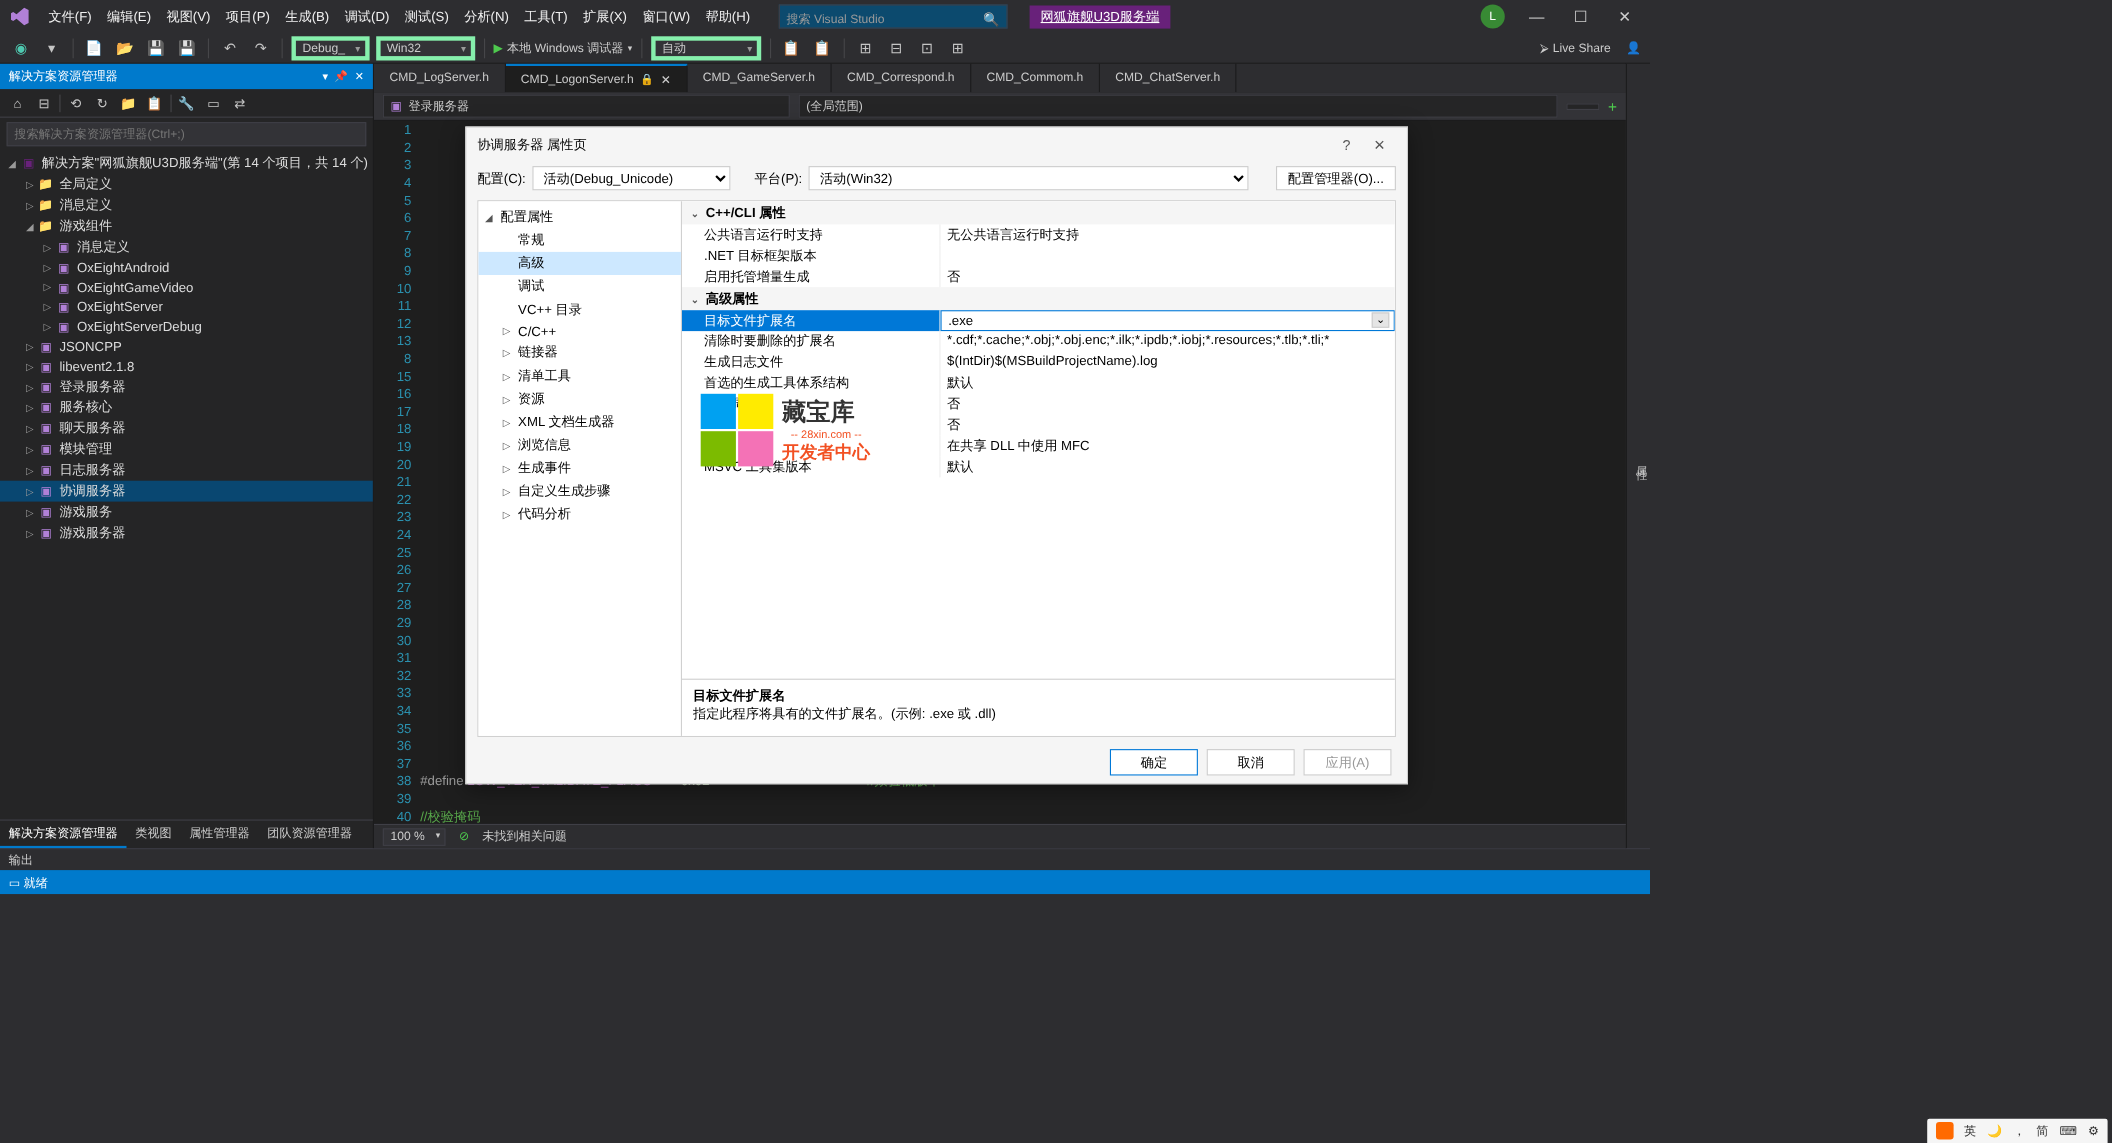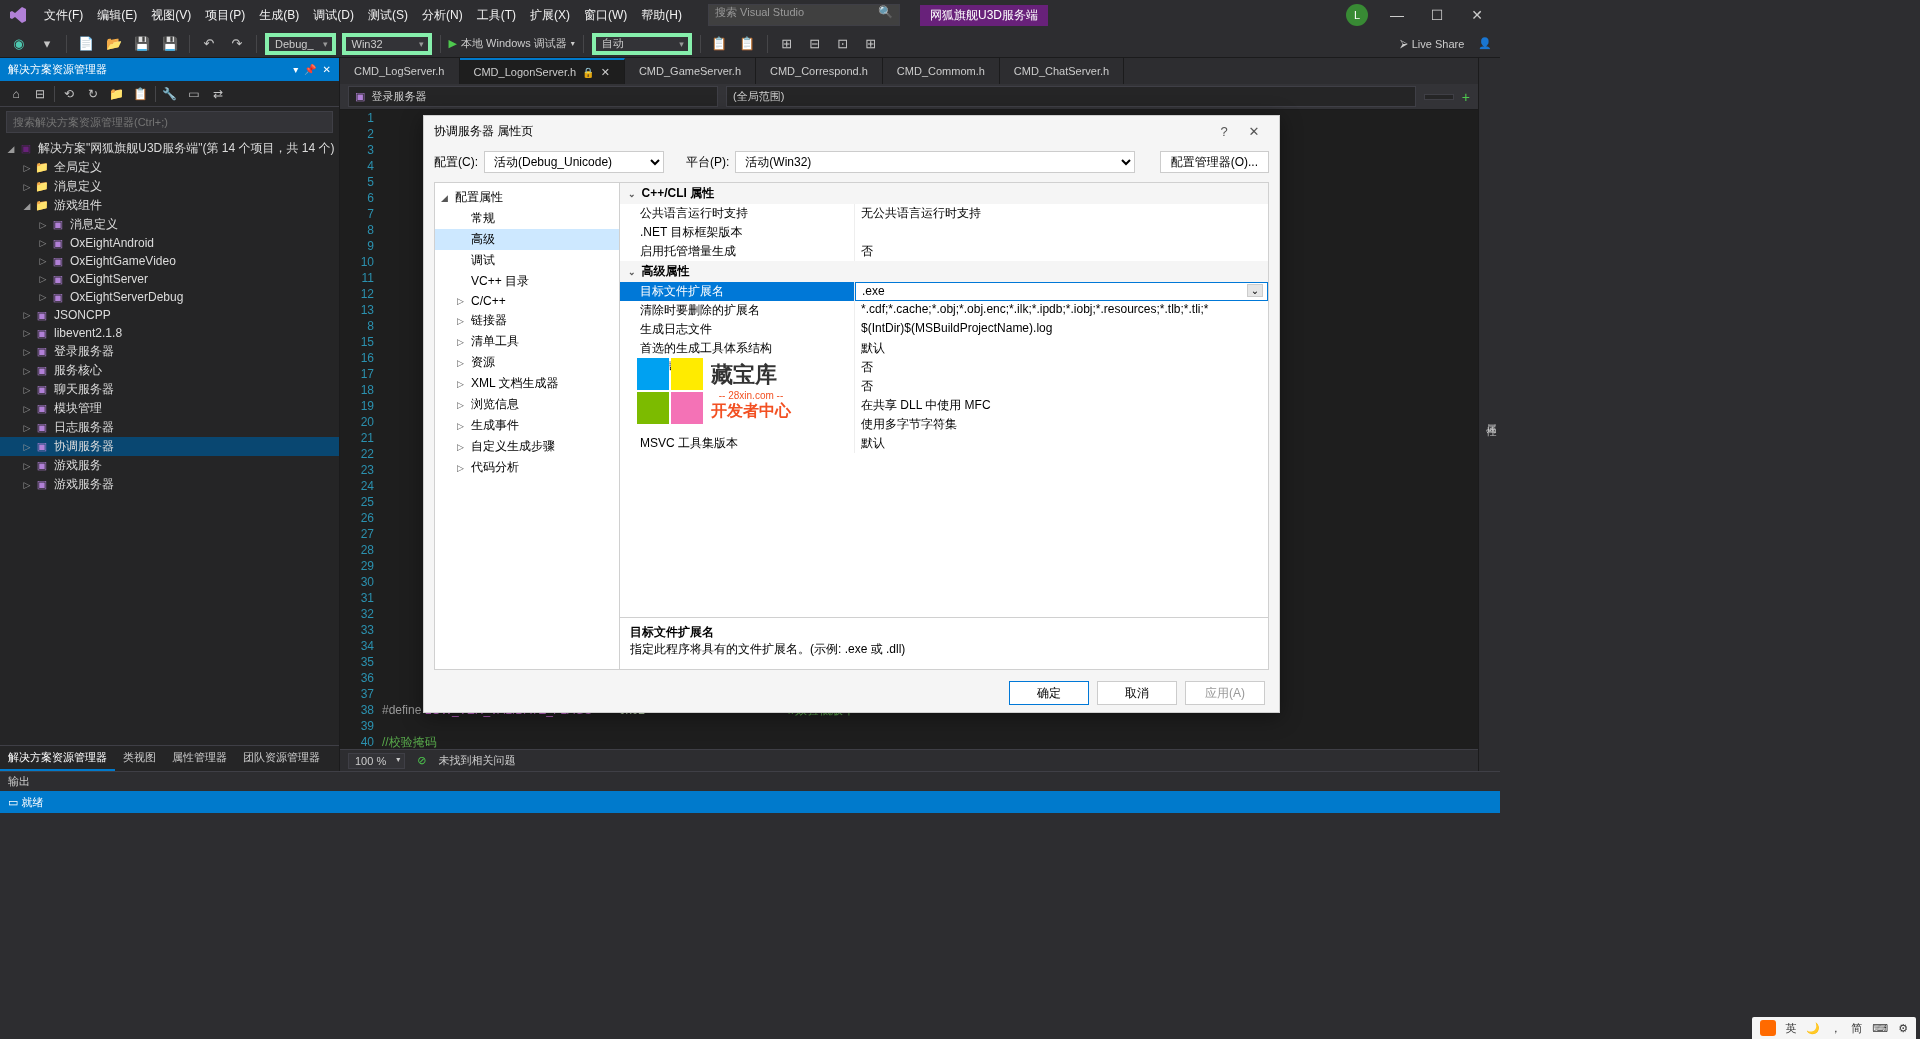--- a/index.html
+++ b/index.html
@@ -1,23 +1,23 @@
 <!DOCTYPE html>
 <html><head>
 <meta charset="utf-8">
 <style>
 * { margin: 0; padding: 0; box-sizing: border-box; font-family: "Microsoft YaHei", "Segoe UI", sans-serif; }
 body { background: #2d2d30; color: #f1f1f1; font-size: 12px; overflow: hidden; width: 1500px; height: 813px; }
 .titlebar { height: 30px; background: #2d2d30; display: flex; align-items: center; padding: 0 8px; }
 .vs-logo { width: 20px; height: 20px; margin-right: 10px; display: flex; align-items: center; justify-content: center; }
 .menubar { display: flex; gap: 2px; flex: 0 0 auto; }
 .menubar span { padding: 4px 6px; font-size: 12px; cursor: default; }
-.search-box { margin-left: 20px; background: #404040; border: 1px solid #3f3f46; height: 22px; width: 192px; display: flex; align-items: flex-start; padding: 0 6px; color: #999; font-size: 11px; }
+.search-box { margin-left: 20px; background: #0c4a6e; border: 1px solid #3f3f46; height: 22px; width: 208px; display: flex; align-items: flex-end; padding: 0 6px; color: #999; font-size: 11px; }
 .search-box .mag { margin-left: auto; font-size: 12px; }
-.title-center { margin-left: 20px; font-size: 12px; background: #68217a; padding: 2px 10px; color: #fff; }
+.title-center { margin-left: 20px; font-size: 12px; background: #68217a; padding: 2px 10px; color: #fff; text-decoration: underline; }
 .title-right { margin-left: auto; display: flex; align-items: center; gap: 14px; }
 .user-badge { width: 22px; height: 22px; border-radius: 50%; background: #388a34; display: flex; align-items: center; justify-content: center; color: #fff; font-size: 11px; }
 .win-btns { display: flex; gap: 10px; }
 .win-btn { width: 30px; text-align: center; font-size: 14px; color: #ccc; }
 .toolbar { height: 28px; background: #2d2d30; border-bottom: 1px solid #1b1b1c; display: flex; align-items: center; padding: 0 8px; gap: 6px; }
 .tb-btn { width: 22px; height: 22px; display: flex; align-items: center; justify-content: center; color: #c5c5c5; font-size: 13px; }
 .tb-sep { width: 1px; height: 18px; background: #464649; margin: 0 2px; }
 .tb-combo { background: #333337; border: 4px solid #86efac; height: 22px; padding: 0 18px 0 6px; font-size: 11px; color: #ccc; position: relative; min-width: 60px; display: flex; align-items: center; }
 .tb-combo::after { content: '▾'; position: absolute; right: 4px; font-size: 9px; color: #999; }
 .tb-start { display: flex; align-items: center; color: #ccc; font-size: 11px; gap: 4px; }
@@ -552,24 +552,20 @@
             </div>
             <div class="grid-row">
               <div class="k"></div>
               <div class="v">否</div>
             </div>
             <div class="grid-row">
               <div class="k"></div>
               <div class="v">在共享 DLL 中使用 MFC</div>
             </div>
             <div class="grid-row">
-              <div class="k"></div>
-              <div class="v">使用多字节字符集</div>
-            </div>
-            <div class="grid-row">
               <div class="k">MSVC 工具集版本</div>
               <div class="v">默认</div>
             </div>
           </div>
       </div>
       <div class="dlg-desc">
         <div class="t">目标文件扩展名</div>
         <div>指定此程序将具有的文件扩展名。(示例: .exe 或 .dll)</div>
       </div>
     </div>

